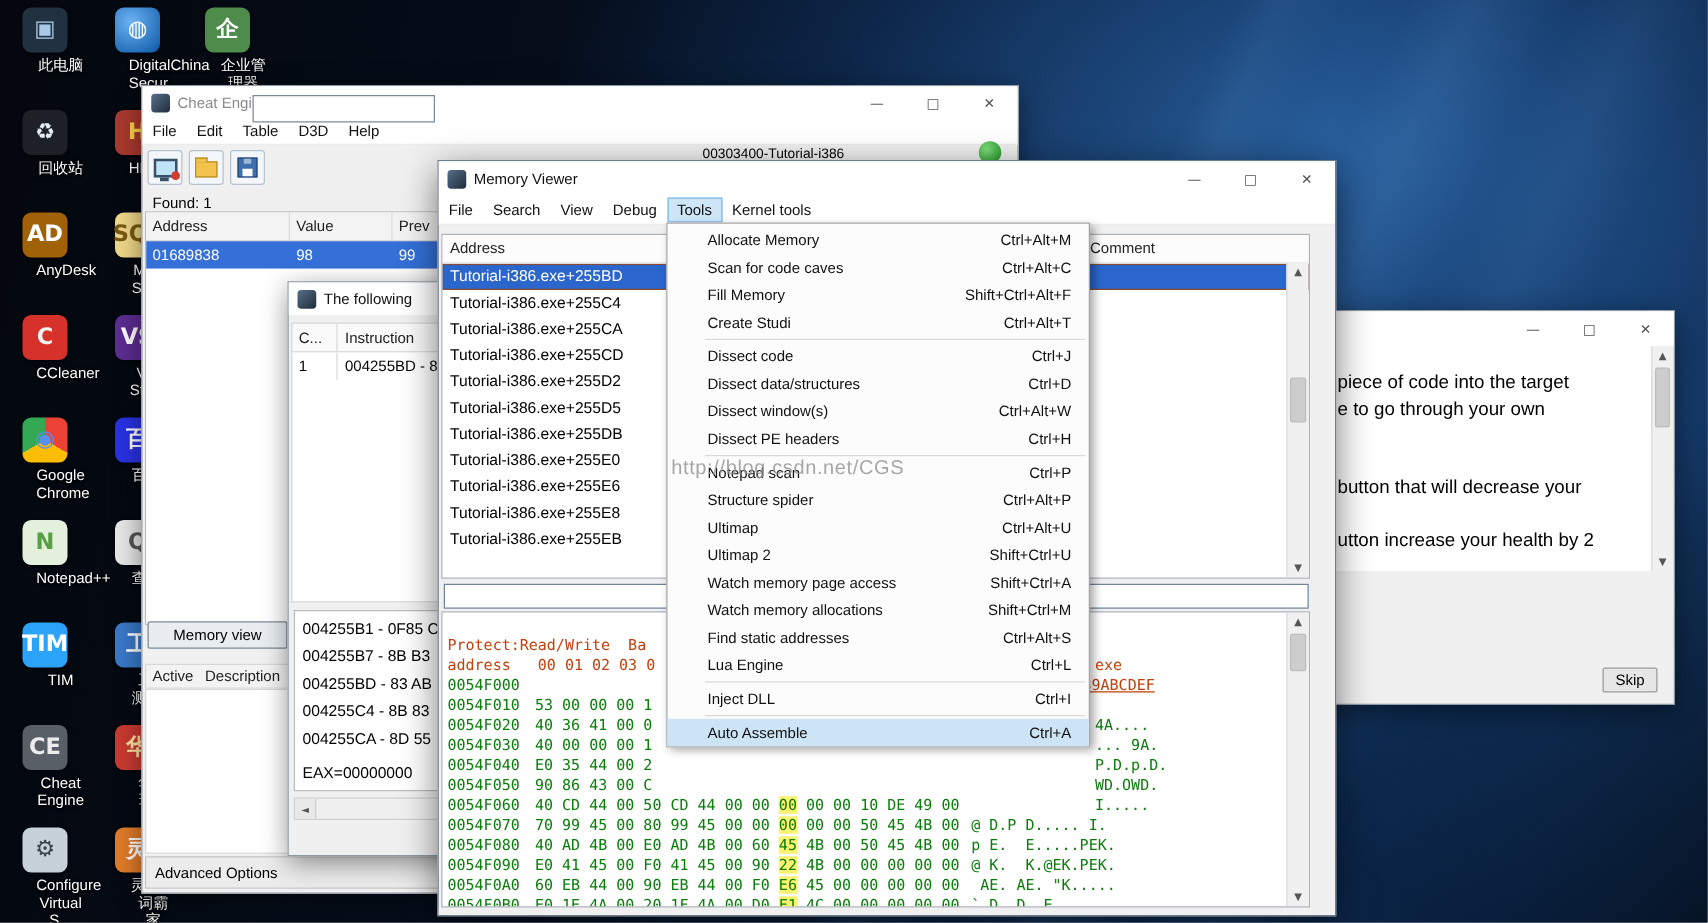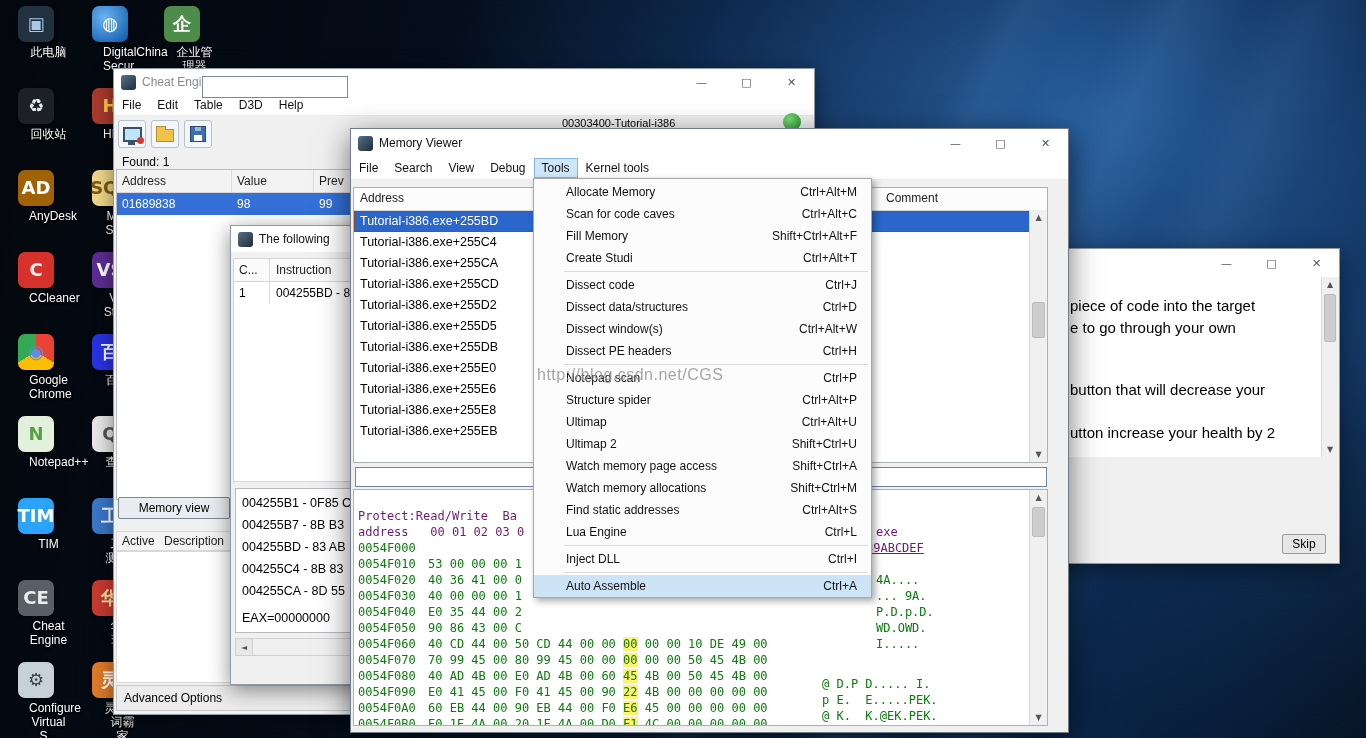--- a/index.html
+++ b/index.html
@@ -75,36 +75,36 @@
   .sarrow{width:16px;height:100%;display:flex;align-items:center;justify-content:center;font-size:8px;color:#555;background:#e8e8e8;border-right:1px solid #d0d0d0;font-family:"DejaVu Sans",sans-serif;}
   
   #mv-win{left:350px;top:128px;width:717px;height:603px;z-index:40;border-color:#6f7c8a;box-shadow:0 8px 28px rgba(0,0,0,.55);}
   #mv-win .mbar{height:22px;}
   .mvmi{padding:0 9px;line-height:20px;}
   .mvmi.sel{background:#cfe6f9;outline:1px solid #7fb8e8;outline-offset:-1px;}
   .disasm{position:absolute;left:2px;top:58px;width:695px;height:276px;background:#fff;border:1px solid #aab2ba;box-sizing:border-box;overflow:hidden;}
   .dis-head{height:22px;border-bottom:1px solid #d8d8d8;position:relative;background:#fcfcfc;}
   .dis-head::after{content:"";position:absolute;left:512px;top:3px;bottom:3px;border-left:1px solid #e2e2e2;}
   .addr-h{position:absolute;left:6px;top:3px;font-size:12px;color:#222;}
-  .cmt-h{position:absolute;left:532px;top:3px;font-size:12px;color:#222;}
+  .cmt-h{position:absolute;left:518px;top:3px;font-size:12px;color:#222;}
   .dis-row{height:21px;line-height:21px;padding-left:6px;font-size:12.5px;color:#000;white-space:nowrap;}
   .dis-row.sel{background:#2b66cc;color:#fff;outline:1px solid #8a4a30;outline-offset:-1px;}
   .sb{position:absolute;background:#f0f0f0;border-left:1px solid #d9d9d9;}
   .sb .up,.sb .dn{position:absolute;left:0;width:100%;height:15px;font-size:8px;color:#555;display:flex;align-items:center;justify-content:center;font-family:"DejaVu Sans",sans-serif;}
   .sb .up{top:0}.sb .dn{bottom:0}
   .sb .thumb{position:absolute;left:2px;right:2px;background:#cdcdcd;border:1px solid #bdbdbd;border-radius:2px;}
   .disasm .sb{right:0;top:22px;bottom:0;width:17px;}
   .disasm .thumb{top:92px;height:34px;}
   .mv-input{position:absolute;left:4px;top:338px;width:692px;height:20px;border:1px solid #70849c;background:#fff;box-sizing:border-box;font-size:12px;padding:0 3px;}
   .hexpanel{position:absolute;left:2px;top:360px;width:695px;height:237px;background:#fff;border:1px solid #aab2ba;box-sizing:border-box;padding-top:2px;overflow:hidden;}
   .hline{position:relative;height:16px;white-space:pre;font-family:"DejaVu Sans Mono",monospace;font-size:12px;line-height:16px;}
-  .black{color:#701a75}.green{color:#0a7d0a}
+  .black{color:#c2410c}.green{color:#0a7d0a}
   .hx-a{position:absolute;left:4px;}
   .hx-b{position:absolute;left:74px;}
-  .hx-asc{position:absolute;left:468px;margin-top:24px;}
+  .hx-asc{position:absolute;left:423px;}
   .hx-frag{position:absolute;left:522px;}
   .hx-asch{position:absolute;left:512px;text-decoration:underline;}
   .hlbyte{background:#fdf370;}
   .hexpanel .sb{right:0;top:0;bottom:0;width:17px;}
   .hexpanel .thumb{top:17px;height:28px;}
   .mv-bottom{position:absolute;left:0;bottom:0;width:100%;height:5px;background:#f0f0f0;}
   
   #tmenu{position:absolute;left:533px;top:178px;width:337px;background:#fcfcfc;border:1px solid #a6a6a6;box-shadow:3px 3px 7px rgba(0,0,0,.35);z-index:50;padding-top:2px;}
   .tmi{position:relative;height:22px;}
   .tmi .milabel{position:absolute;left:32px;line-height:22px;font-size:12px;color:#111;}

